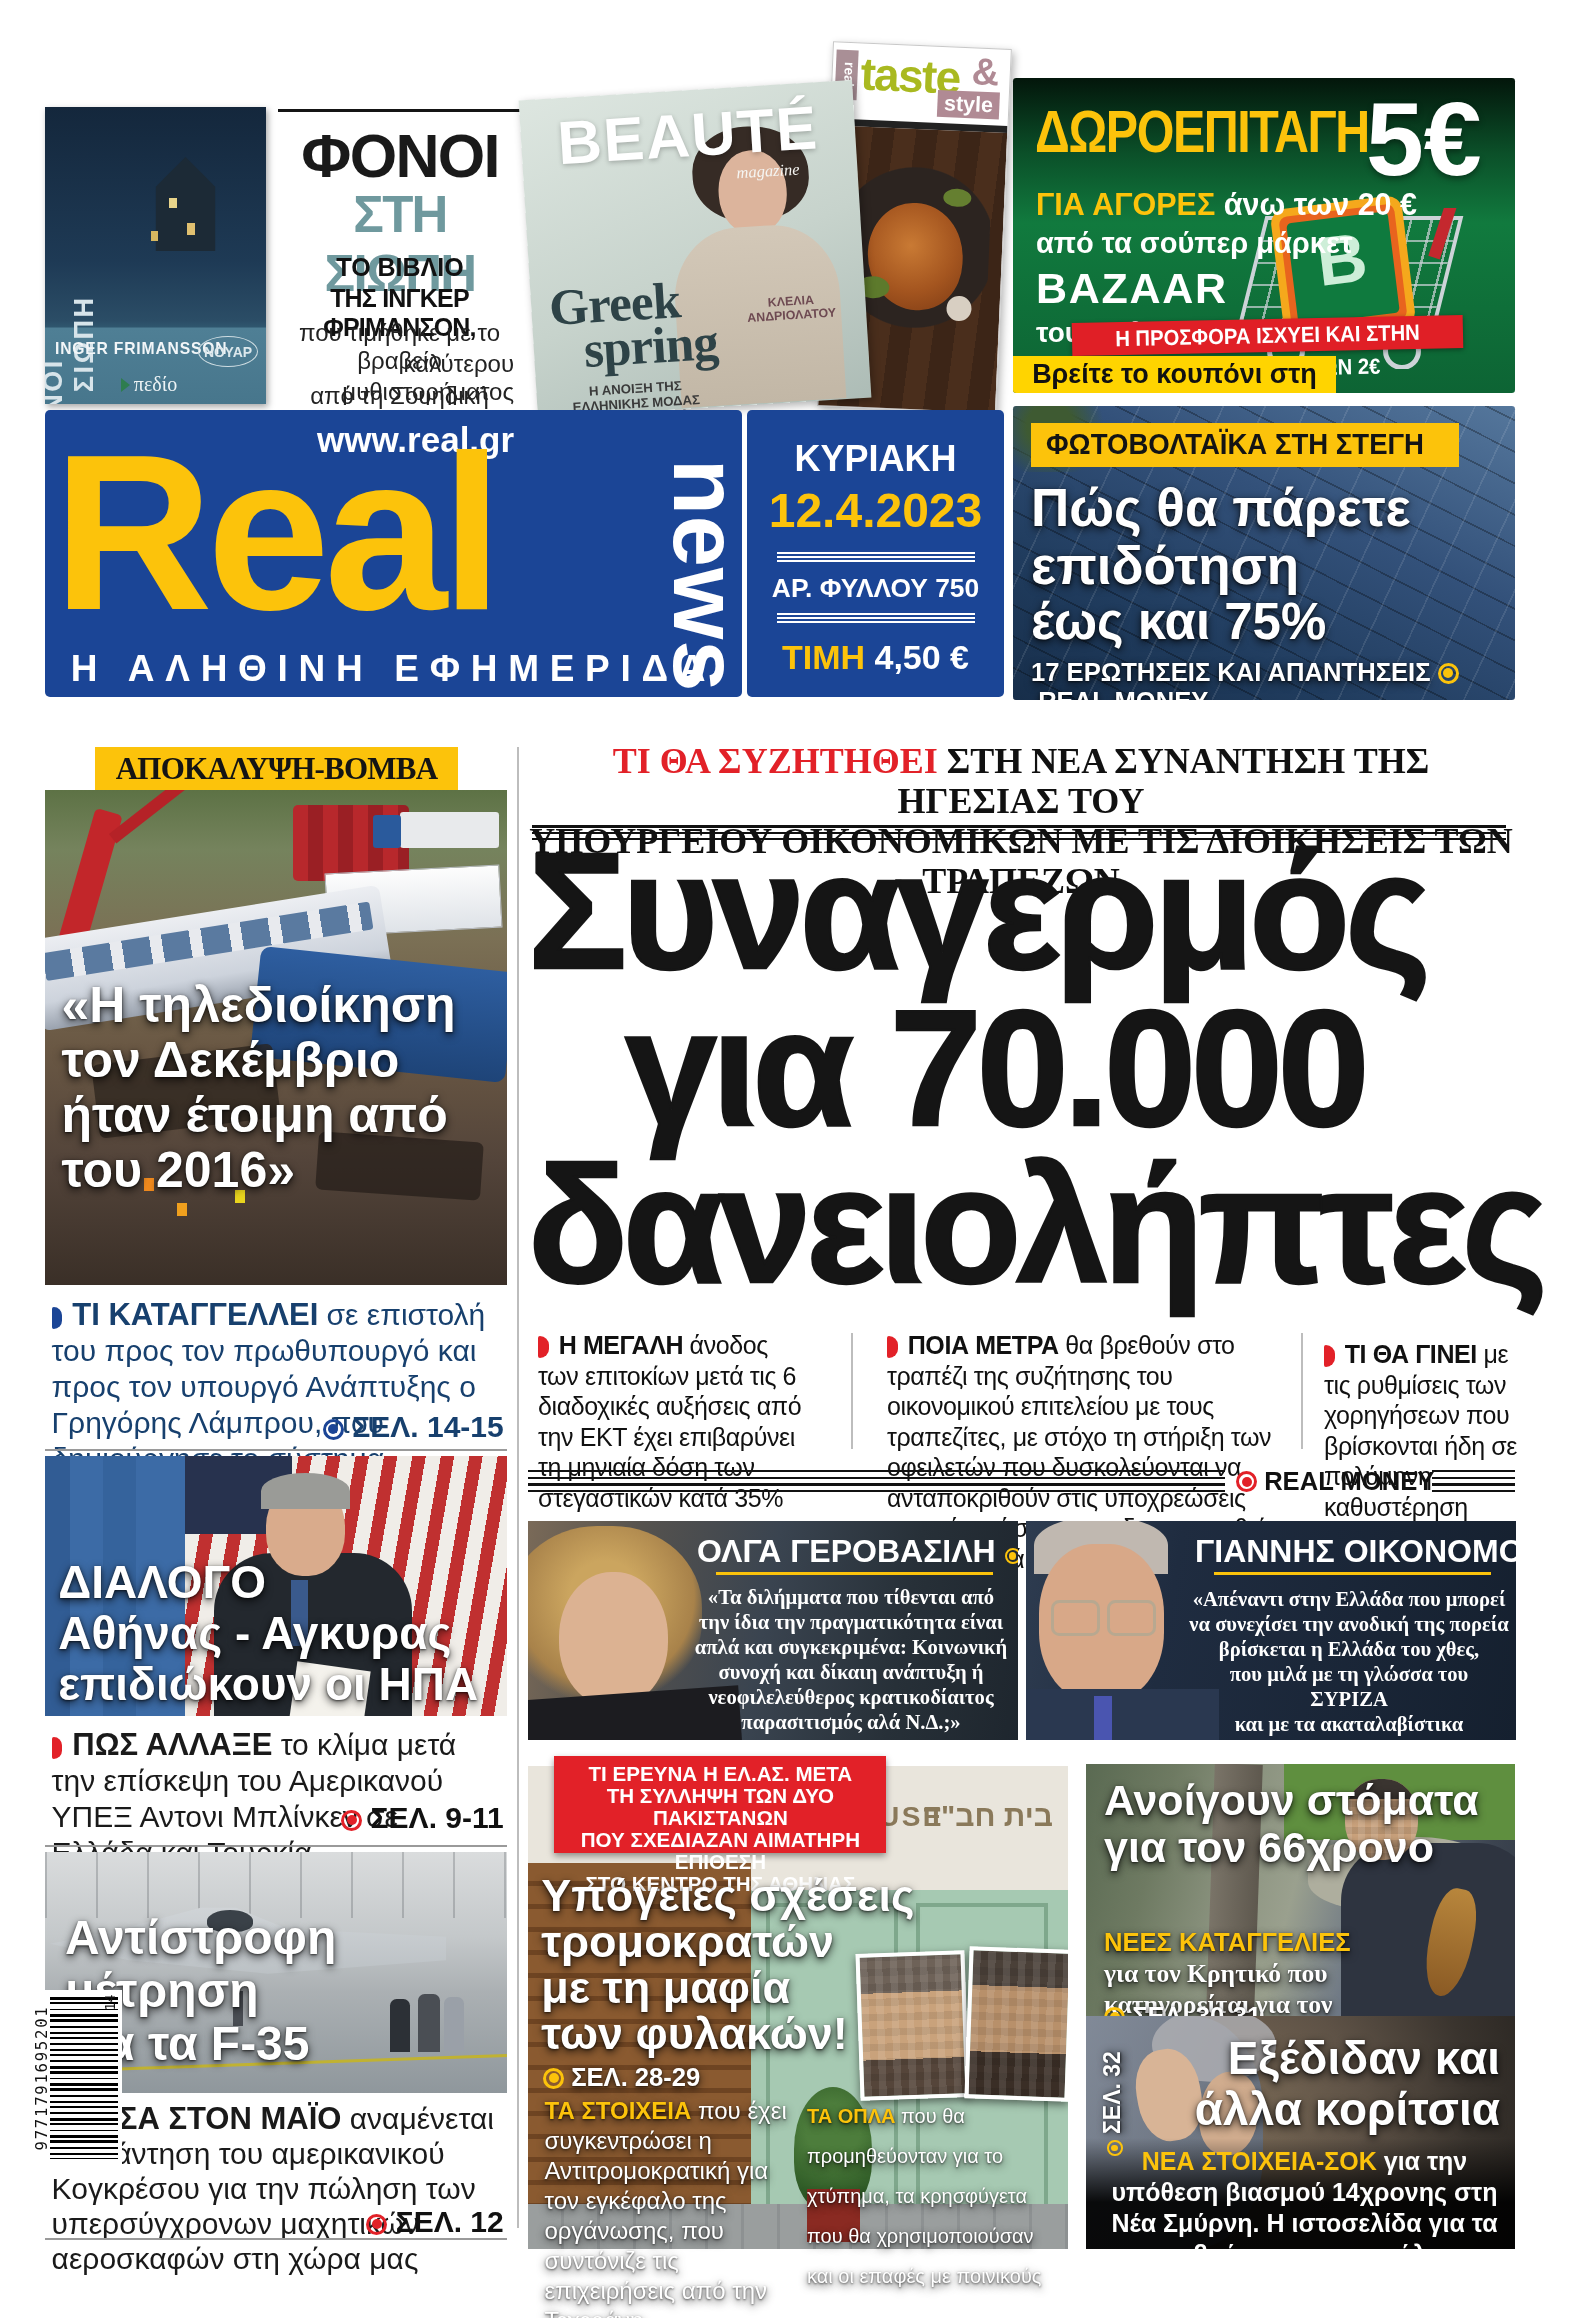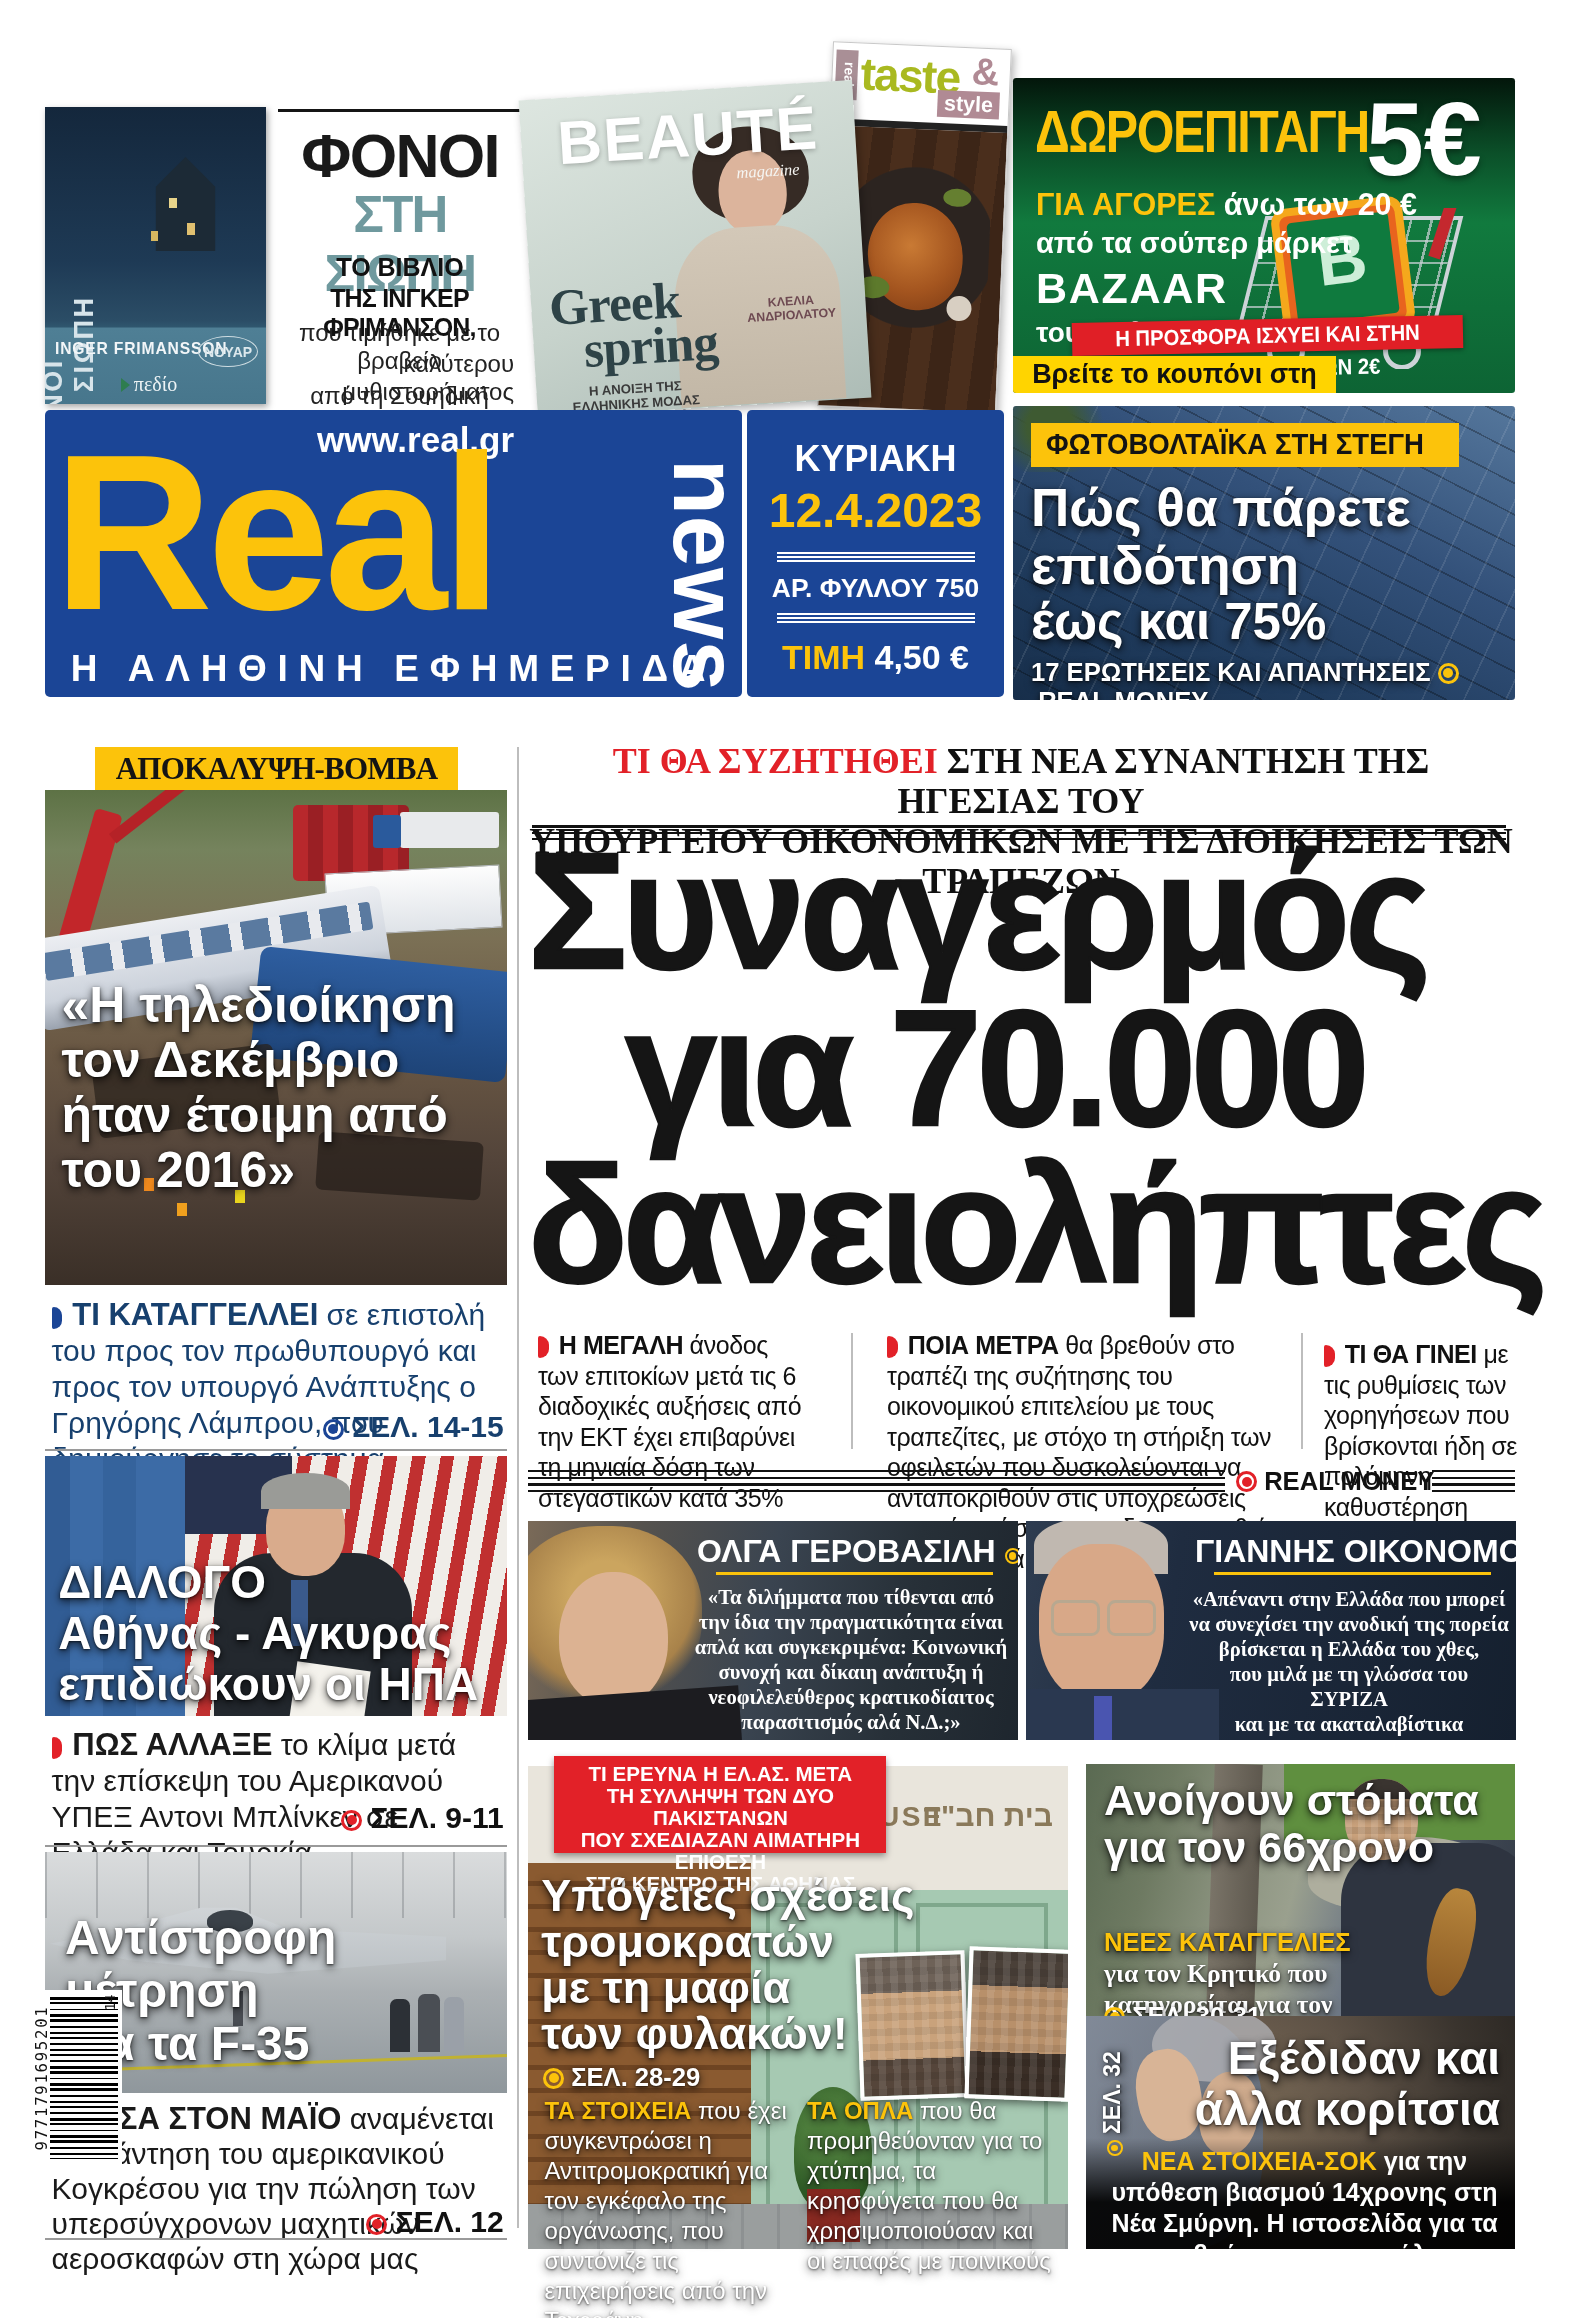--- a/index.html
+++ b/index.html
@@ -305,21 +305,21 @@
         <div>ΣΤΟ ΚΕΝΤΡΟ ΤΗΣ ΑΘΗΝΑΣ</div>
     </div>
     <div class="abs b w sh" style="left:13.2px;top:117px;font-size:45px;line-height:46px;">
       <div>Υπόγειες σχέσεις</div>
         <div>τρομοκρατών</div>
       <div>με τη μαφία</div>
         <div>των φυλακών!</div>
     </div>
     <div class="abs" style="left:15px;top:307px;font-size:25.6px;"><span class="bull yl"></span>&nbsp;<span class="b w sh">ΣΕΛ. 28-29</span></div>
     <div class="abs" style="left:16.5px;top:340px;width:248px;font-size:24px;line-height:30px;"><span class="b y sh">ΤΑ ΣΤΟΙΧΕΙΑ</span><span class="w sh b" style="font-weight:400;"> που έχει συγκεντρώσει η Αντιτρομοκρατική για τον εγκέφαλο της οργάνωσης, που συντόνιζε τις επιχειρήσεις από την Τεχεράνη</span></div>
-    <div class="abs" style="left:279px;top:340px;width:248px;font-size:24px;line-height:30px;"><span class="b y sh">ΤΑ ΟΠΛΑ</span><span class="w sh"> που θα προμηθεύονταν για το χτύπημα, τα κρησφύγετα που θα χρησιμοποιούσαν και οι επαφές με ποινικούς</span></div>
+    <div class="abs" style="left:279px;top:340px;width:248px;font-size:20px;line-height:40px;"><span class="b y sh">ΤΑ ΟΠΛΑ</span><span class="w sh"> που θα προμηθεύονταν για το χτύπημα, τα κρησφύγετα που θα χρησιμοποιούσαν και οι επαφές με ποινικούς</span></div>
   </section>
 
   <section class="abs ov" style="left:1086px;top:1764px;width:429px;height:276px;background:linear-gradient(105deg,#5a6a52 0%,#6e7a62 18%,#8a927e 34%,#9aa08e 48%,#6a7484 65%,#3c4450 85%,#2e3640 100%);">
     <div class="abs" style="right:0;top:0;width:231px;height:76px;background:#5f8f3f;"></div>
     <div class="abs" style="right:25px;top:73px;width:182px;height:74px;background:#aeae9e;border-radius:40%;"></div>
     <div class="abs" style="left:124px;top:0;width:48px;height:276px;background:linear-gradient(90deg,#7a7468,#5e584e);transform:rotate(2deg);"></div>
     <div class="abs" style="right:-20px;top:79px;width:194px;height:198px;background:#2e3440;border-radius:58px 58px 0 0;"></div>
     <div class="abs ov" style="right:97px;top:15px;width:73px;height:81px;background:#caa27c;border-radius:46%;">
       <div class="abs" style="inset:0;background:repeating-linear-gradient(90deg,rgba(255,255,255,.12) 0 6.6px,transparent 6.6px 13.2px),repeating-linear-gradient(0deg,rgba(0,0,0,.10) 0 6.6px,transparent 6.6px 13.2px);"></div>
       <div class="abs" style="left:0;top:-5px;width:100%;height:25px;background:#3a3430;border-radius:50% 50% 0 0;"></div>

